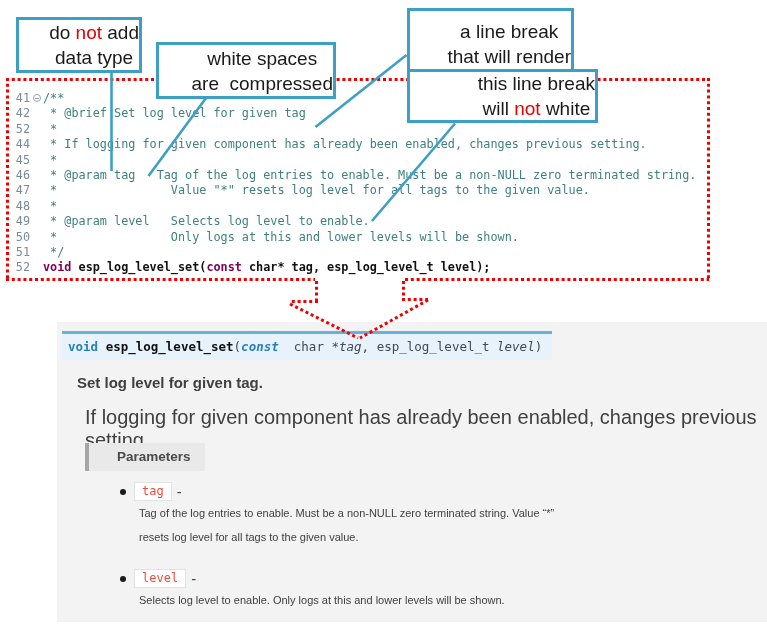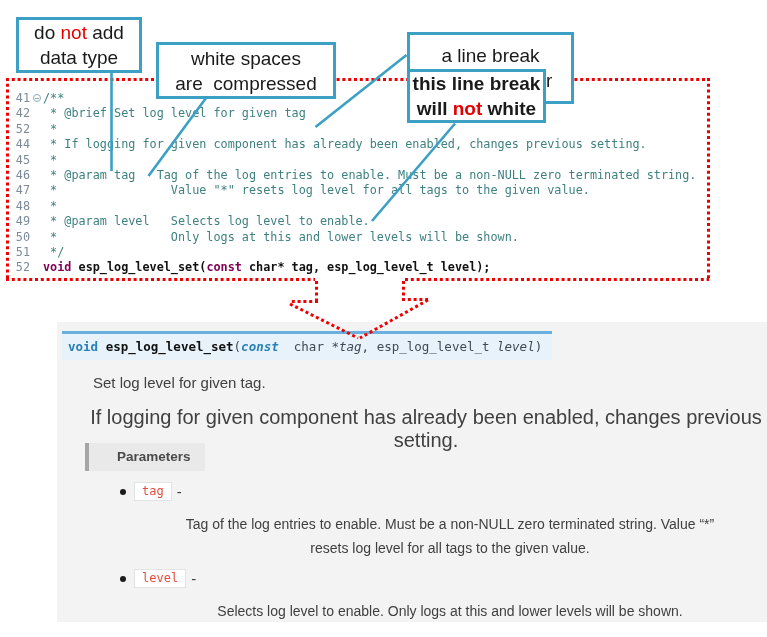--- a/index.html
+++ b/index.html
@@ -1,63 +1,63 @@
 <!DOCTYPE html>
 <html><head>
 <meta charset="utf-8">
 <style>
   * { box-sizing: border-box; margin: 0; padding: 0; }
   body { background:#fff; }
   .canvas { position:relative; width:767px; height:637px; background:#fff; overflow:hidden;
             font-family:"Liberation Sans", sans-serif; }
   
   .callout { position:absolute; background:#fff; border:3px solid var(--blue,#3c9fc4);
-             display:flex; align-items:center; justify-content:center; text-align:center;
+             display:flex; align-items:center; justify-content:flex-end; text-align:center;
              font-size:19px; line-height:25px; color:#1a1a1a; white-space:pre-wrap; z-index:5; }
   #c1 { left:16px; top:17px;  width:126px; height:56px; }
   #c2 { left:156px; top:42px; width:180px; height:57px; }
-  #c3 { left:407px; top:8px;  width:167px; height:72px;margin-top:24px; }
-  #c4 { left:407px; top:69px; width:139px; height:54px;font-weight:bold; }
+  #c3 { left:407px; top:8px;  width:167px; height:72px; }
+  #c4 { left:407px; top:69px; width:191px; height:54px; }
   .red { color:#e50000; }
   
   #code-editor { position:absolute; left:6px; top:78px; width:704px; height:203px;
                  padding-top:13px; font-family:"DejaVu Sans Mono", monospace;
                  font-size:11.8px; line-height:15.4px; z-index:1; }
   .crow { display:flex; white-space:pre; height:15.4px; padding-left:8px; }
   .lnum { width:16px; text-align:right; color:var(--lnum,#7a8a99); flex:none; }
   .fold { width:13px; flex:none; position:relative; }
   .foldc { position:absolute; left:3px; top:3px; width:8px; height:8px; border:1px solid #93a8b5; border-radius:50%; }
   .foldc::after { content:""; position:absolute; left:1px; top:2.5px; width:4px; height:1px; background:#93a8b5; }
   .ctext { white-space:pre; color:var(--cmt,#3f8080); }
   .kw { color:var(--kw,#7f0055); font-weight:bold; }
   .b  { color:#111; font-weight:bold; }
   
   #doc-panel { position:absolute; left:57px; top:322px; width:710px; height:300px;
-               background:var(--panelbg,#f3f3f3); z-index:0; color:#404040;text-align:center; }
+               background:var(--panelbg,#f3f3f3); z-index:0; color:#404040; }
   .sig { position:absolute; left:5px; top:9px; display:inline-block; background:var(--sigbg,#e7f2fa);
          border-top:3px solid var(--sigborder,#6ab0de); padding:5px 10px 6px 6px;
          font-family:"DejaVu Sans Mono", monospace; font-size:12.5px; color:#3e4a54; white-space:pre; }
   .sk  { color:var(--sigkw,#2980b9); font-weight:bold; }
   .ski { color:var(--sigkw,#2980b9); font-weight:bold; font-style:italic; }
   .sn  { color:#111; font-weight:bold; }
   .sp  { font-style:italic; }
-  .p1 { position:absolute; left:36px; top:52px; font-size:15px; }
+  .p1 { position:absolute; left:20px; top:52px; font-size:15px;font-weight:bold; }
   .p2 { position:absolute; left:28px; top:84px; font-size:20px; }
   .params-label { position:absolute; left:28px; top:121px; background:#e9e9e9;
                   border-left:4px solid #a6a6a6; padding:6px 14px 7px 28px;
                   font-weight:bold; font-size:13.5px; color:#4a4a4a; }
   .plist { position:absolute; left:63px; top:160px; width:645px; list-style:none; }
   .pitem { position:absolute; left:0; }
   #pi0 { top:0; } #pi1 { top:87px; }
   .badge-row { display:flex; align-items:center; }
   .bullet { width:6px; height:6px; border-radius:50%; background:#1a1a1a; margin-right:8px; flex:none; }
   .pbadge { font-family:"DejaVu Sans Mono", monospace; font-size:12px; color:var(--badge,#e74c3c);
             background:#fff; border:1px solid #e1e4e5; padding:1px 7px 2px; }
   .pdash { margin-left:5px; font-size:15px; }
-  .pdesc { margin-top:11px; margin-left:19px; font-size:14px; line-height:24px;
+  .pdesc { margin-top:0; margin-left:19px; font-size:11px; line-height:24px;
            white-space:pre-line; width:622px; }
   
   #overlay { position:absolute; left:0; top:0; z-index:3; pointer-events:none; }
 </style>
 </head>
 <body>
 
 <div class="canvas" style="--blue: #3c9fc4; --cmt: #3f8080; --kw: #7f0055; --lnum: #7a8a99; --panelbg: #f3f3f3; --sigbg: #e7f2fa; --sigborder: #6ab0de; --sigkw: #2980b9; --badge: #e74c3c;">
 
   <div id="doc-panel">

